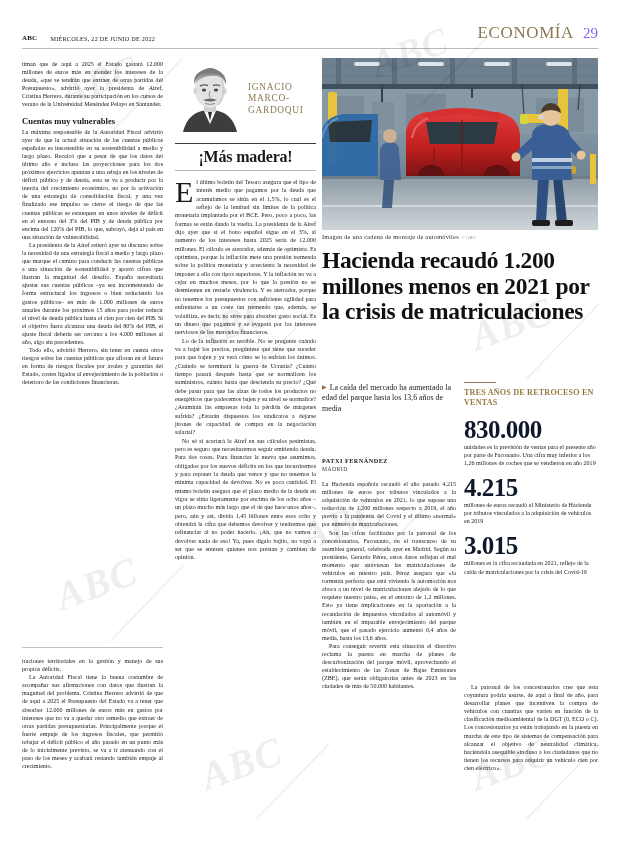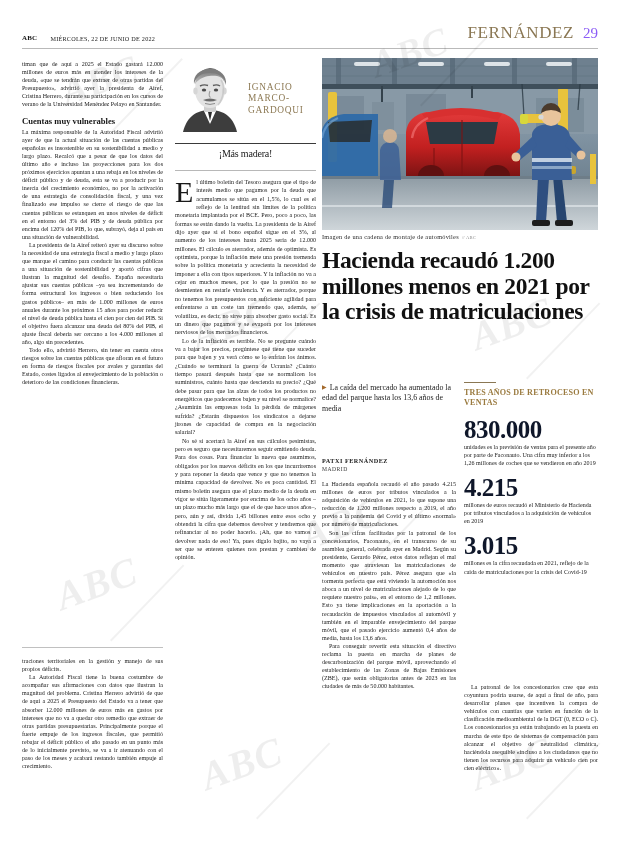--- a/index.html
+++ b/index.html
@@ -176,22 +176,22 @@
     left: 0; top: 83px;
     width: 141px; height: 1px;
     background: #3a3a3a;
   }
   #op-title {
     position: absolute;
     left: 0; top: 88px;
     width: 141px;
     text-align: center;
     font-family: "Liberation Serif", serif;
-    font-weight: normal;
-    font-size: 10px;
+    font-weight: bold;
+    font-size: 16px;
     letter-spacing: -0.2px;
   }
   #op-rule2 {
     position: absolute;
     left: 0; top: 110px;
     width: 141px; height: 1px;
     background: #b8b8b8;
   }
   #op-body {
     position: absolute;
@@ -361,21 +361,21 @@
 </head>
 <body>
 
 <div id="page">
 
   <div id="masthead">
     <span class="mast-abc">ABC</span>
     <span class="mast-date">MIÉRCOLES, 22 DE JUNIO DE 2022</span>
   </div>
   <div id="section-head">
-    <span class="sect-name">FERNÁNDEZ</span>
+    <span class="sect-name">ECONOMÍA</span>
     <span class="sect-page">29</span>
   </div>
   <div id="mast-rule"></div>
 
   <div id="col1" class="col">
     <p class="noind">timan que de aquí a 2025 el Estado gastará 12.000 millones de euros más en atender los intereses de la deuda, «que se tendrán que extraer de otras partidas del Presupuesto», advirtió ayer la presidenta de Airef, Cristina Herrero, durante su participación en los cursos de verano de la Universidad Menéndez Pelayo en Santander.</p>
     <h3>Cuentas muy vulnerables</h3>
     <p class="noind">La máxima responsable de la Autoridad Fiscal advirtió ayer de que la actual situación de las cuentas públicas españolas es insostenible en su sostenibilidad a medio y largo plazo. Recalcó que a pesar de que los datos del último año e incluso las proyecciones para los dos próximos ejercicios apuntan a una rebaja en los niveles de déficit público y de deuda, esta se va a producir por la inercia del crecimiento económico, no por la activación de una estrategia de consolidación fiscal, y una vez finalizado ese impulso se cierre el riesgo de que las cuentas públicas se estanquen en unos niveles de déficit en el entorno del 3% del PIB y de deuda pública por encima del 120% del PIB, lo que, subrayó, deja al país en una situación de vulnerabilidad.</p>
     <p>La presidenta de la Airef reiteró ayer su discurso sobre la necesidad de una estrategia fiscal a medio y largo plazo que marque el camino para conducir las cuentas públicas a una situación de sostenibilidad y aportó cifras que ilustran la magnitud del desafío. España necesitaría ajustar sus cuentas públicas –ya sea incrementando de forma estructural los ingresos o bien reduciendo los gastos públicos– en más de 1.000 millones de euros anuales durante los próximos 15 años para poder reducir el nivel de deuda pública hasta el cien por cien del PIB. Si el objetivo fuera alcanzar una deuda del 80% del PIB, el ajuste fiscal debería ser cercano a los 4.000 millones al año, algo sin precedentes.</p>
     <p>Todo ello, advirtió Herrero, sin tener en cuenta otros riesgos sobre las cuentas públicas que afloran en el futuro en forma de riesgos fiscales por avales y garantías del Estado, costes ligados al envejecimiento de la población o deterioro de las condiciones financieras.</p>

